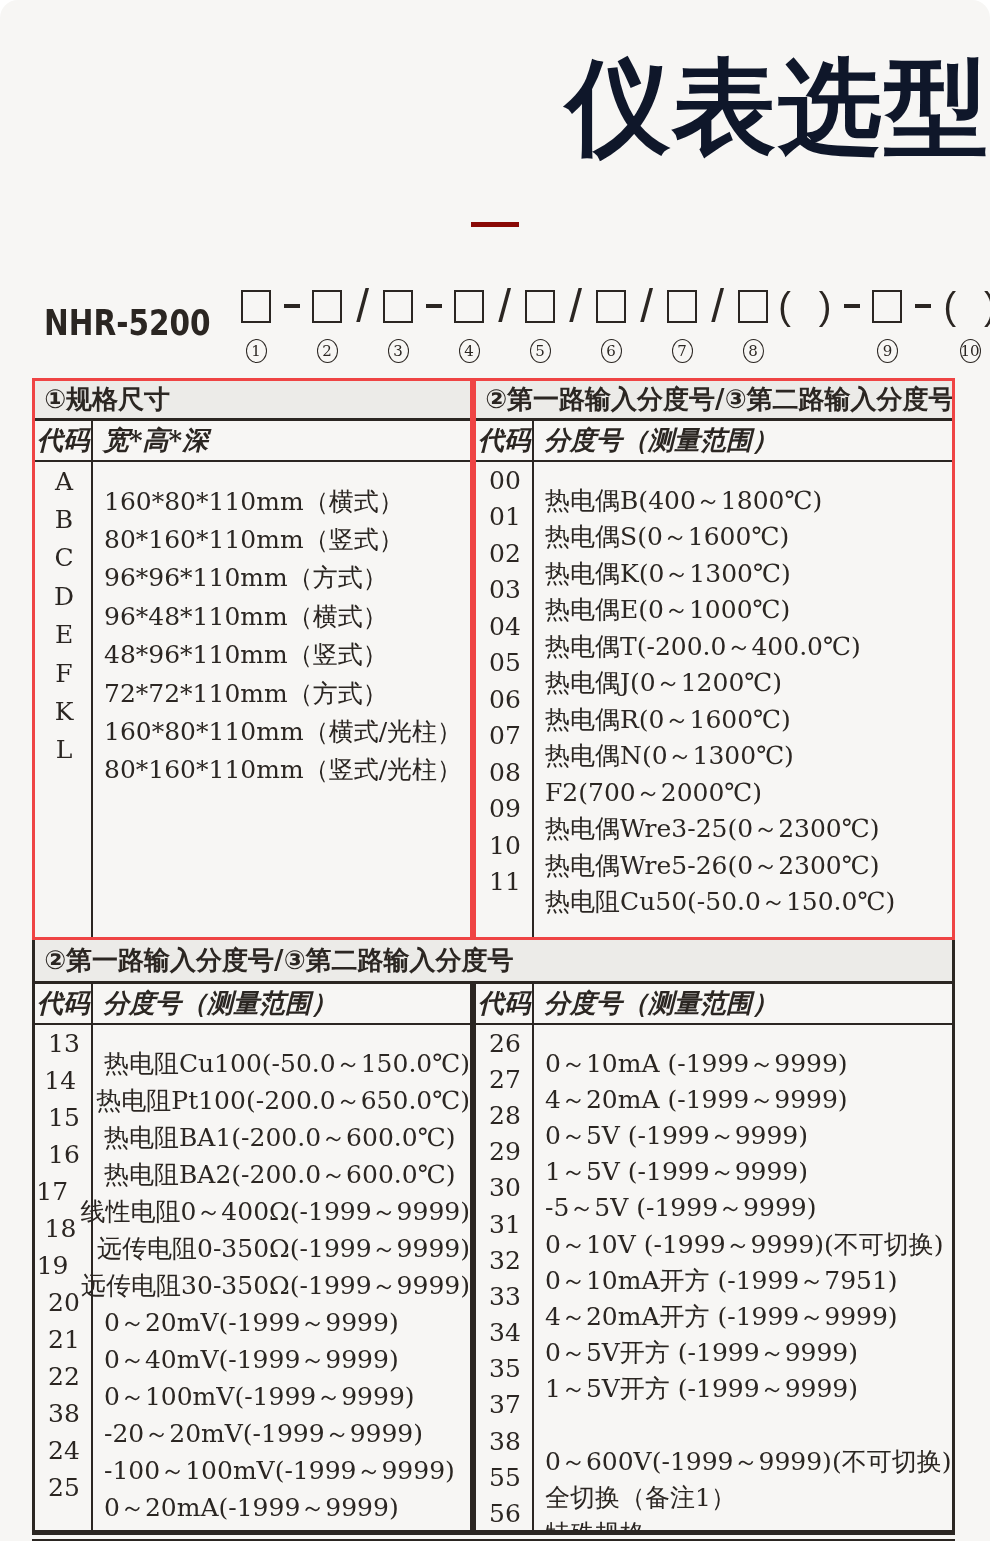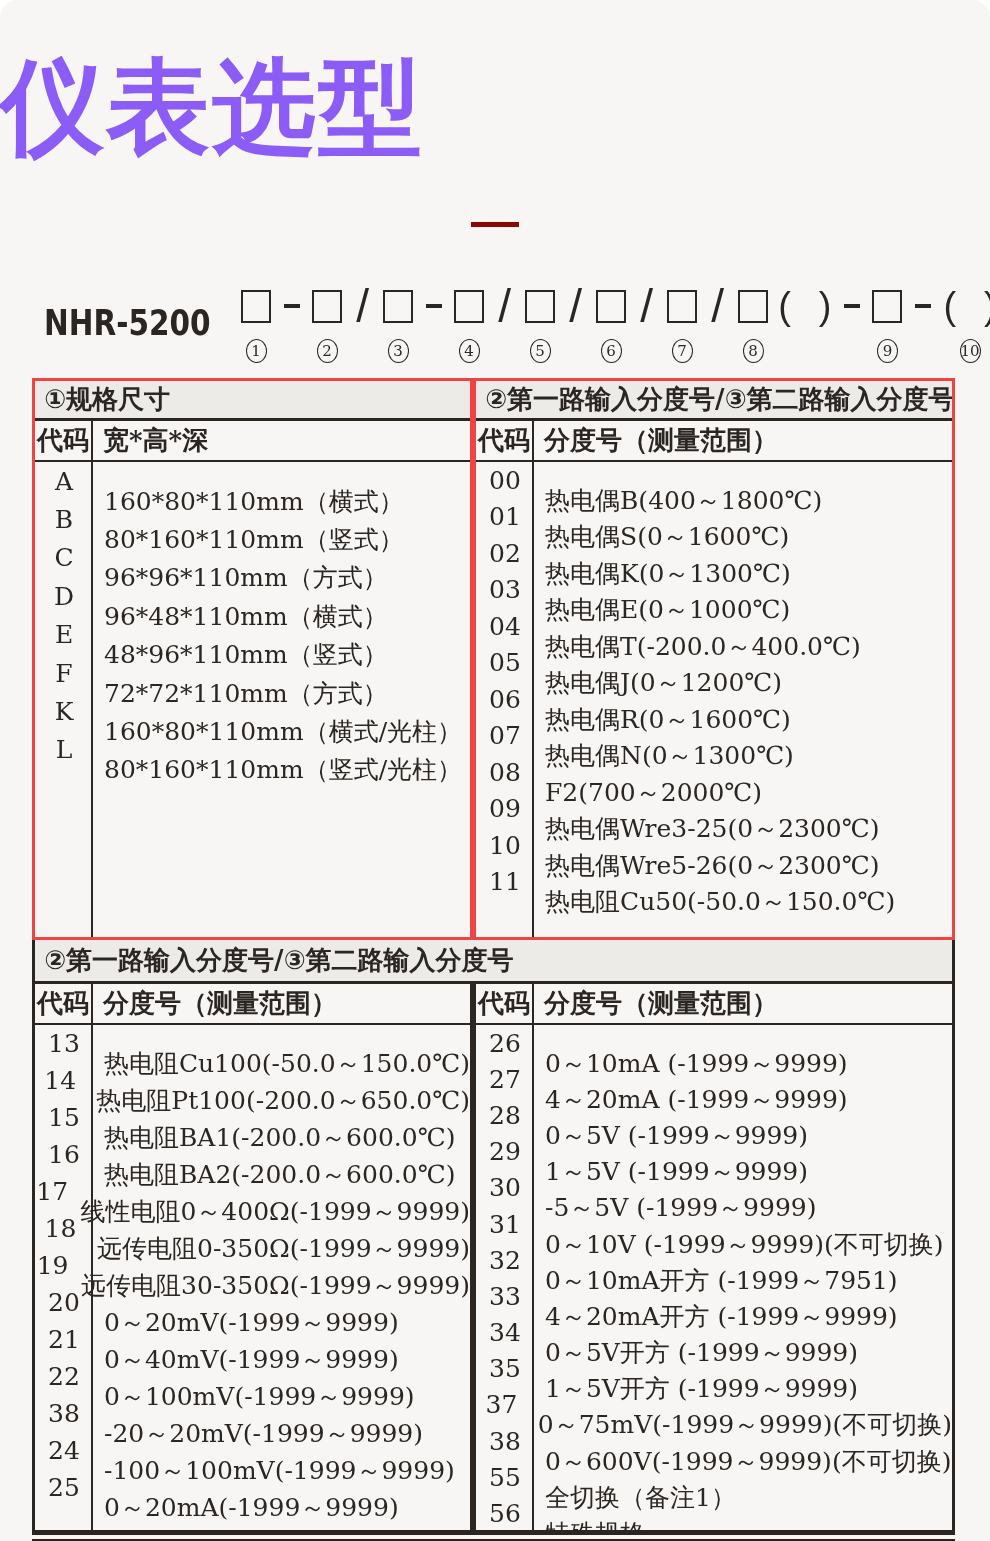--- a/index.html
+++ b/index.html
@@ -12,27 +12,27 @@
     color: #2b2622;
   }
   .page {
     position: absolute; inset: 0;
     background: #f7f6f4;
     border-radius: 18px 18px 0 0;
     overflow: hidden;
   }
   
   .title {
-    position: absolute; top: 42px; left: 0; right: 10px;
-    text-align: left;
+    position: absolute; top: 42px; left: 0; right: 0;
+    text-align: right;
     font-family: "DejaVu Sans", "Liberation Sans", sans-serif;
     font-weight: 900;
     font-size: 104px;
     letter-spacing: 2px;
-    color: #8b5cf6;
+    color: #0f172a;
     line-height: 1.25;
   }
   .red-line {
     position: absolute; top: 222px; left: 471px;
     width: 48px; height: 5px;
     background: #8a0905;
   }
   
   .model-row {
     position: absolute; top: 283px; left: 44px;
@@ -83,21 +83,21 @@
     padding: 0 9px;
     font-family: "DejaVu Sans", "Liberation Sans", sans-serif;
     font-weight: 700; font-size: 26px;
     white-space: nowrap; overflow: hidden;
   }
   .col-head {
     height: 41px; flex: 0 0 41px;
     border-bottom: 2px solid #2b2622;
     display: flex;
     font-family: "DejaVu Serif", "Liberation Serif", serif;
-    font-weight: 700; font-size: 26px;
+    font-weight: 700; font-size: 26px; font-style: italic;
   }
   .code-h { width: 58px; border-right: 2px solid #2b2622; display: flex; align-items: center; justify-content: center; }
   .desc-h { flex: 1; display: flex; align-items: center; padding-left: 10px; white-space: nowrap; overflow: hidden; text-align: right; }
   .tbody { flex: 1 1 auto; position: relative; overflow: hidden; }
   .tbody::before {
     content: ""; position: absolute; left: 56px; top: 0; bottom: 0;
     width: 2px; background: #2b2622;
   }
   .trow {
     display: flex; align-items: center;
@@ -484,21 +484,20 @@
             <div class="trow">
               <div class="tcell code">34</div>
               <div class="tcell desc">0～5V开方 (-1999～9999)</div>
             </div>
             <div class="trow">
               <div class="tcell code">35</div>
               <div class="tcell desc">1～5V开方 (-1999～9999)</div>
             </div>
             <div class="trow">
               <div class="tcell code">37</div>
-              <div class="tcell desc">0～75mV(-1999～9999)(不可切换)</div>
             </div>
             <div class="trow">
               <div class="tcell code">38</div>
               <div class="tcell desc">0～600V(-1999～9999)(不可切换)</div>
             </div>
             <div class="trow">
               <div class="tcell code">55</div>
               <div class="tcell desc">全切换（备注1）</div>
             </div>
             <div class="trow">

